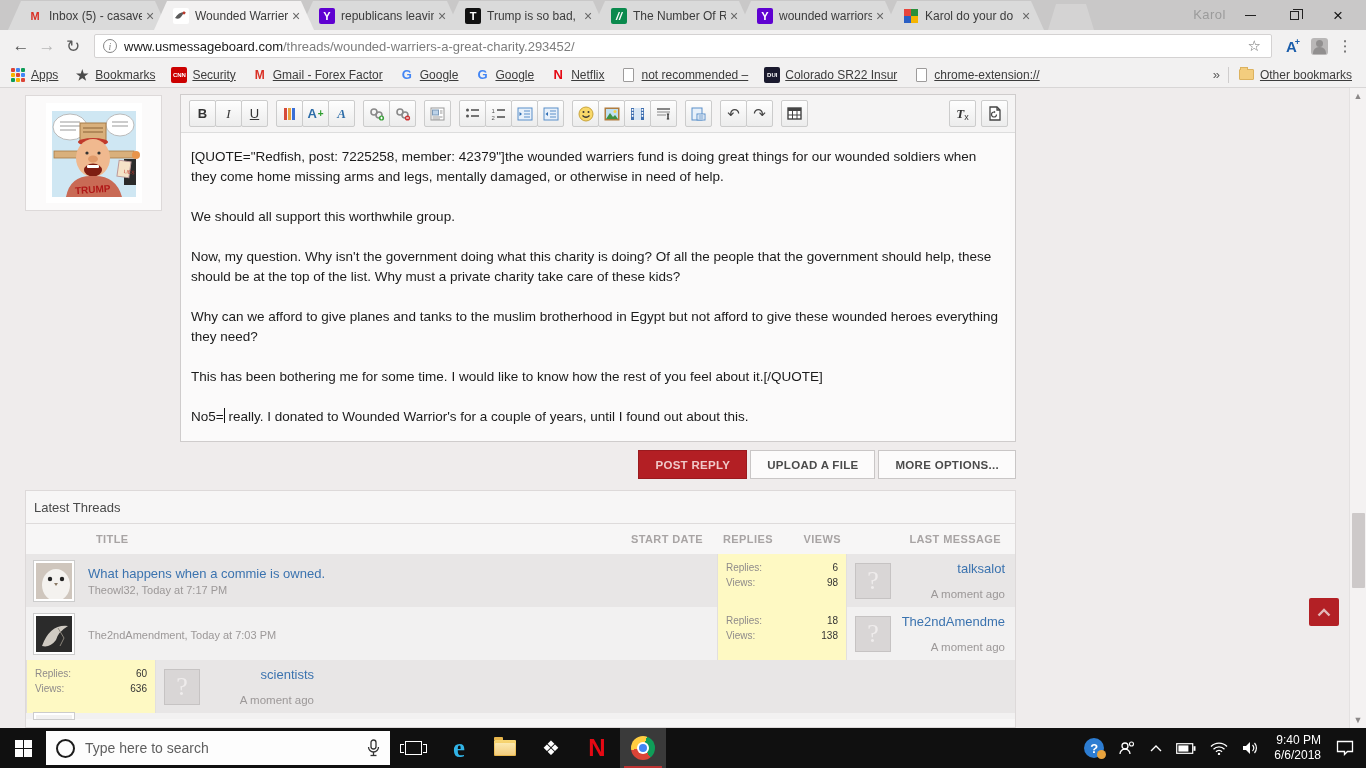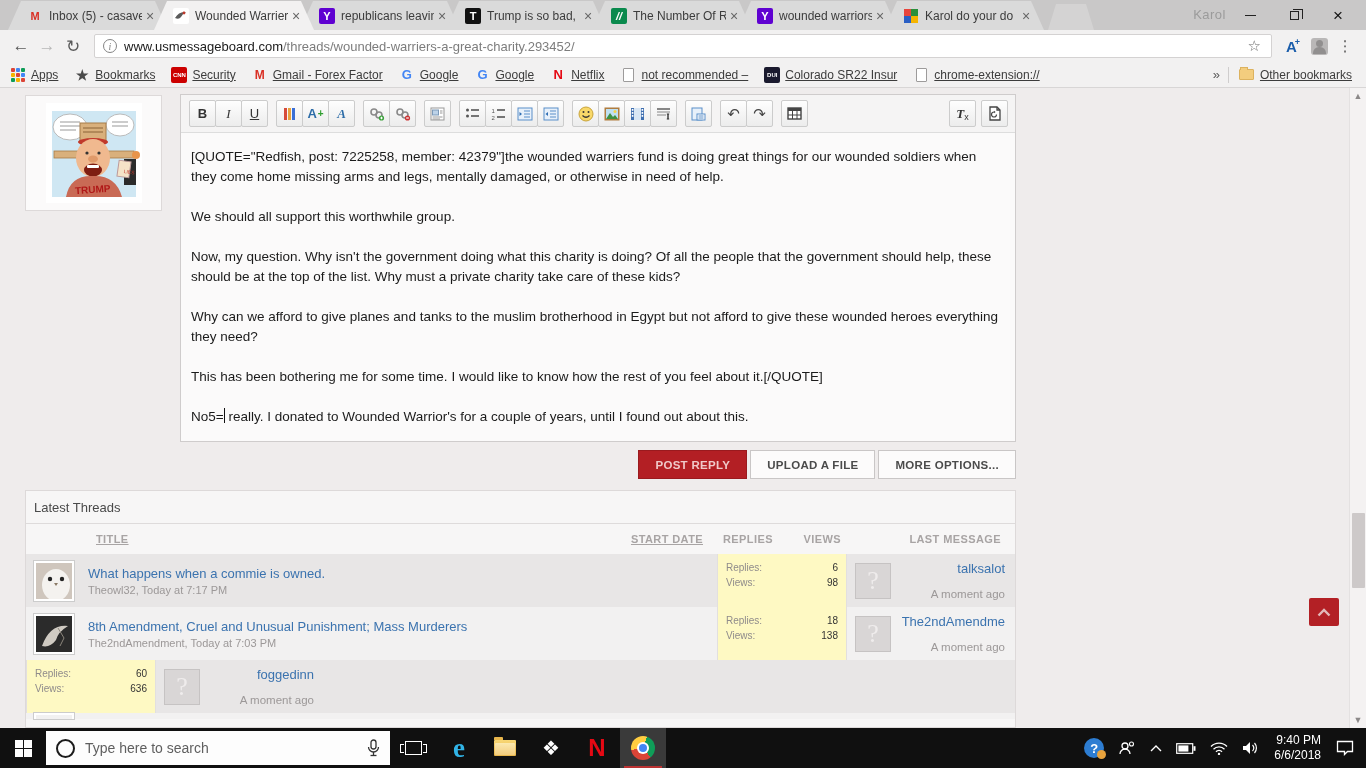--- a/index.html
+++ b/index.html
@@ -79,21 +79,21 @@
   .ed-content p { margin-bottom:20px; }
   .caret { display:inline-block; width:1px; height:15px; background:#111; vertical-align:-2px; }
 
   .reply-row { position:absolute; left:180px; top:362px; width:836px; display:flex; justify-content:flex-end; }
   .btn { height:29px; padding:0 16px; font-size:11.5px; font-weight:bold; letter-spacing:.3px; display:flex; align-items:center; border:1px solid #c9c6c6; background:#fcfbfb; color:#4b4b4b; margin-left:3px; cursor:pointer; }
   .btn.primary { background:#b31f24; border-color:#9a1a1e; color:#f0c9c9; }
 
   .threads { position:absolute; left:25px; top:402px; width:991px; height:238px; background:#f7f6f6; border:1px solid #ddd9d9; overflow:hidden; }
   .threads-title { padding:9px 8px 8px 8px; font-size:13px; color:#4a4a4a; border-bottom:1px solid #dedbdb; }
   .colheads { display:flex; align-items:center; height:30px; font-size:11px; font-weight:bold; color:#a8a4a4; letter-spacing:.4px; }
-  .ch-title { flex:1; padding-left:70px; display:flex;text-decoration:underline; }
+  .ch-title { flex:1; padding-left:70px; display:flex; }
   .ch-start { margin-left:auto; padding-right:14px; }
   .ch-stats { width:130px; display:flex; justify-content:space-between; padding:0 6px; }
   .ch-last { width:168px; text-align:right; padding-right:14px; }
   .trow { display:flex; height:53px; }
   .trow.dark { background:#e8e6e6; } .trow.light { background:#f2f1f1; }
   .tr-main { flex:1; display:flex; align-items:center; padding-left:8px; min-width:0; }
   .tr-avatar { width:40px; height:40px; flex:0 0 40px; border:2px solid #fff; box-shadow:0 0 0 1px #ccc; margin-right:14px; overflow:hidden; }
   .tr-text { min-width:0; }
   .tr-title { font-size:13px; color:#3b73af; white-space:nowrap; overflow:hidden; text-overflow:ellipsis; display:block; text-decoration:none; cursor:pointer; }
   .tr-meta { font-size:11px; color:#9c9898; margin-top:3px; }
@@ -573,21 +573,20 @@
     <div class="trow light">
       <div class="tr-main">
         <div class="tr-avatar">
           <svg viewBox="0 0 40 40" width="40" height="40">
               <rect width="40" height="40" fill="#2b2b2b"></rect>
               <path d="M6 30 Q14 8 32 10 Q22 16 20 24 Q14 32 6 30" fill="#cfcac2"></path>
               <path d="M22 12 l6 10-4 8" stroke="#8c867c" fill="none"></path>
             </svg>
         </div>
         <div class="tr-text">
-          <a class="tr-title">8th Amendment, Cruel and Unusual Punishment; Mass Murderers</a>
           <div class="tr-meta">The2ndAmendment, Today at 7:03 PM</div>
         </div>
       </div>
       <div class="tr-stats">
         <div class="st-line">
             <span class="st-label">Replies:</span>
             <span class="st-val">18</span>
           </div>
         <div class="st-line">
             <span class="st-label">Views:</span>
@@ -610,21 +609,21 @@
             <span class="st-val">60</span>
           </div>
         <div class="st-line">
             <span class="st-label">Views:</span>
             <span class="st-val">636</span>
           </div>
       </div>
       <div class="tr-last">
         <div class="q-avatar">?</div>
         <div class="last-text">
-          <a class="last-user">foggedinn</a>
+          <a class="last-user">scientists</a>
           <div class="last-time">A moment ago</div>
         </div>
       </div>
     </div>
 
     <div class="trow light" style="height:6px;">
       <div class="tr-main">
           <div class="tr-avatar" style="height:6px;border-bottom:none;"></div>
         </div>
     </div>

